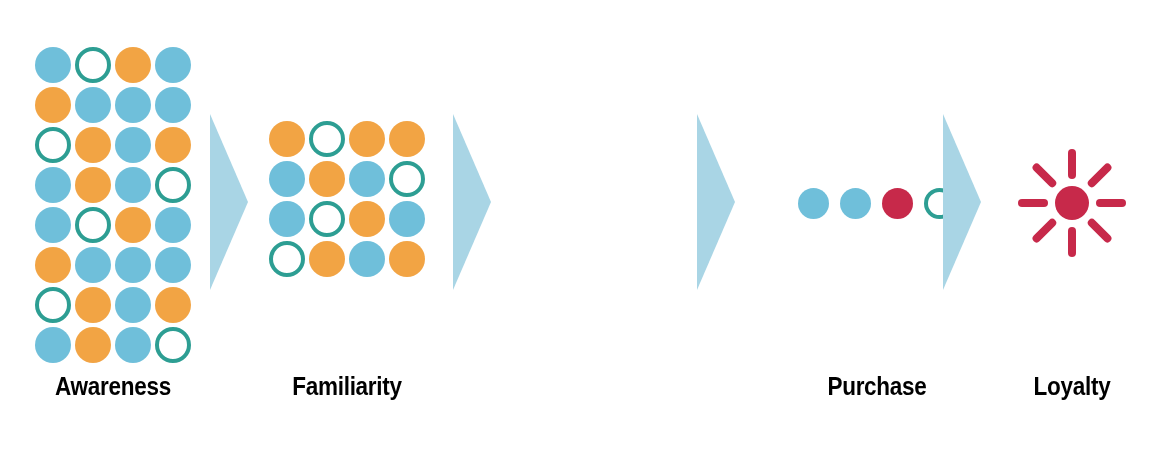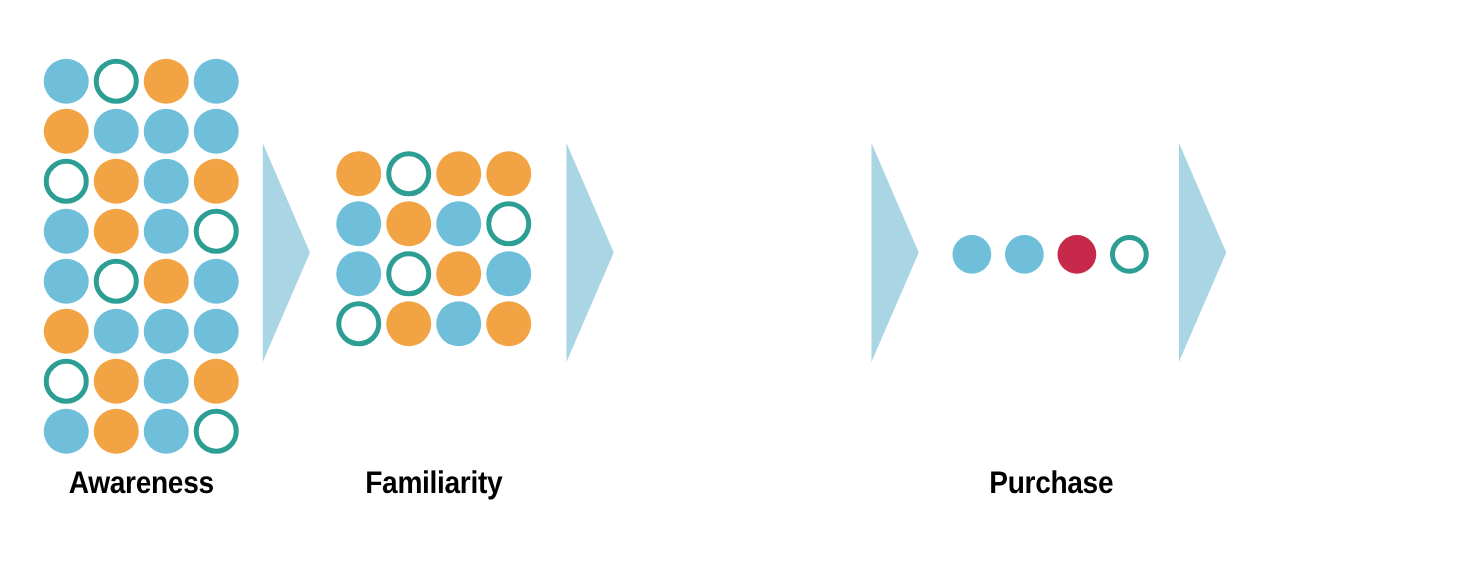--- a/index.html
+++ b/index.html
@@ -110,28 +110,44 @@
 
   <svg class="arrow" style="left:453px;" width="38" height="176" viewBox="0 0 38 176">
     <polygon points="0,0 38,88 0,176" fill="#a9d5e5"></polygon>
   </svg>
 
 
   <svg class="arrow" style="left:697px;" width="38" height="176" viewBox="0 0 38 176">
     <polygon points="0,0 38,88 0,176" fill="#a9d5e5"></polygon>
   </svg>
 
-  <div class="stage stage-purchase" style="left:762px; width:157px;">
+  <div class="stage stage-purchase" style="left:798px; width:157px;">
     <div class="dots dots-purchase">
         <span class="dot" style="background: rgb(111, 191, 218);"></span>
         <span class="dot" style="background: rgb(111, 191, 218);"></span>
         <span class="dot" style="background: rgb(199, 41, 74);"></span>
         <span class="dot" style="background: rgb(255, 255, 255); border: 4px solid rgb(45, 158, 147);"></span>
       </div>
     <div class="stage-label" style="color: rgb(0, 0, 0);">Purchase</div>
   </div>
 
   <svg class="arrow" style="left:943px;" width="38" height="176" viewBox="0 0 38 176">
     <polygon points="0,0 38,88 0,176" fill="#a9d5e5"></polygon>
   </svg>
 
+  <div class="stage stage-loyalty" style="left:1014px; width:116px;">
+    <svg class="burst" width="116" height="116" viewBox="0 0 116 116">
+      <circle cx="58" cy="58" r="17" fill="#c7294a"></circle>
+      <g stroke-width="8" stroke-linecap="round" fill="none">
+        <line x1="86" y1="58" x2="108" y2="58" stroke="#c7294a"></line>
+        <line x1="77.8" y1="77.8" x2="93.4" y2="93.4" stroke="#c7294a"></line>
+        <line x1="58" y1="86" x2="58" y2="108" stroke="#c7294a"></line>
+        <line x1="38.2" y1="77.8" x2="22.6" y2="93.4" stroke="#c7294a"></line>
+        <line x1="30" y1="58" x2="8" y2="58" stroke="#c7294a"></line>
+        <line x1="38.2" y1="38.2" x2="22.6" y2="22.6" stroke="#c7294a"></line>
+        <line x1="58" y1="30" x2="58" y2="8" stroke="#c7294a"></line>
+        <line x1="77.8" y1="38.2" x2="93.4" y2="22.6" stroke="#c7294a"></line>
+      </g>
+    </svg>
+    <div class="stage-label" style="color: rgb(0, 0, 0);">Loyalty</div>
+  </div>
 
 </div>
 
 </body></html>

